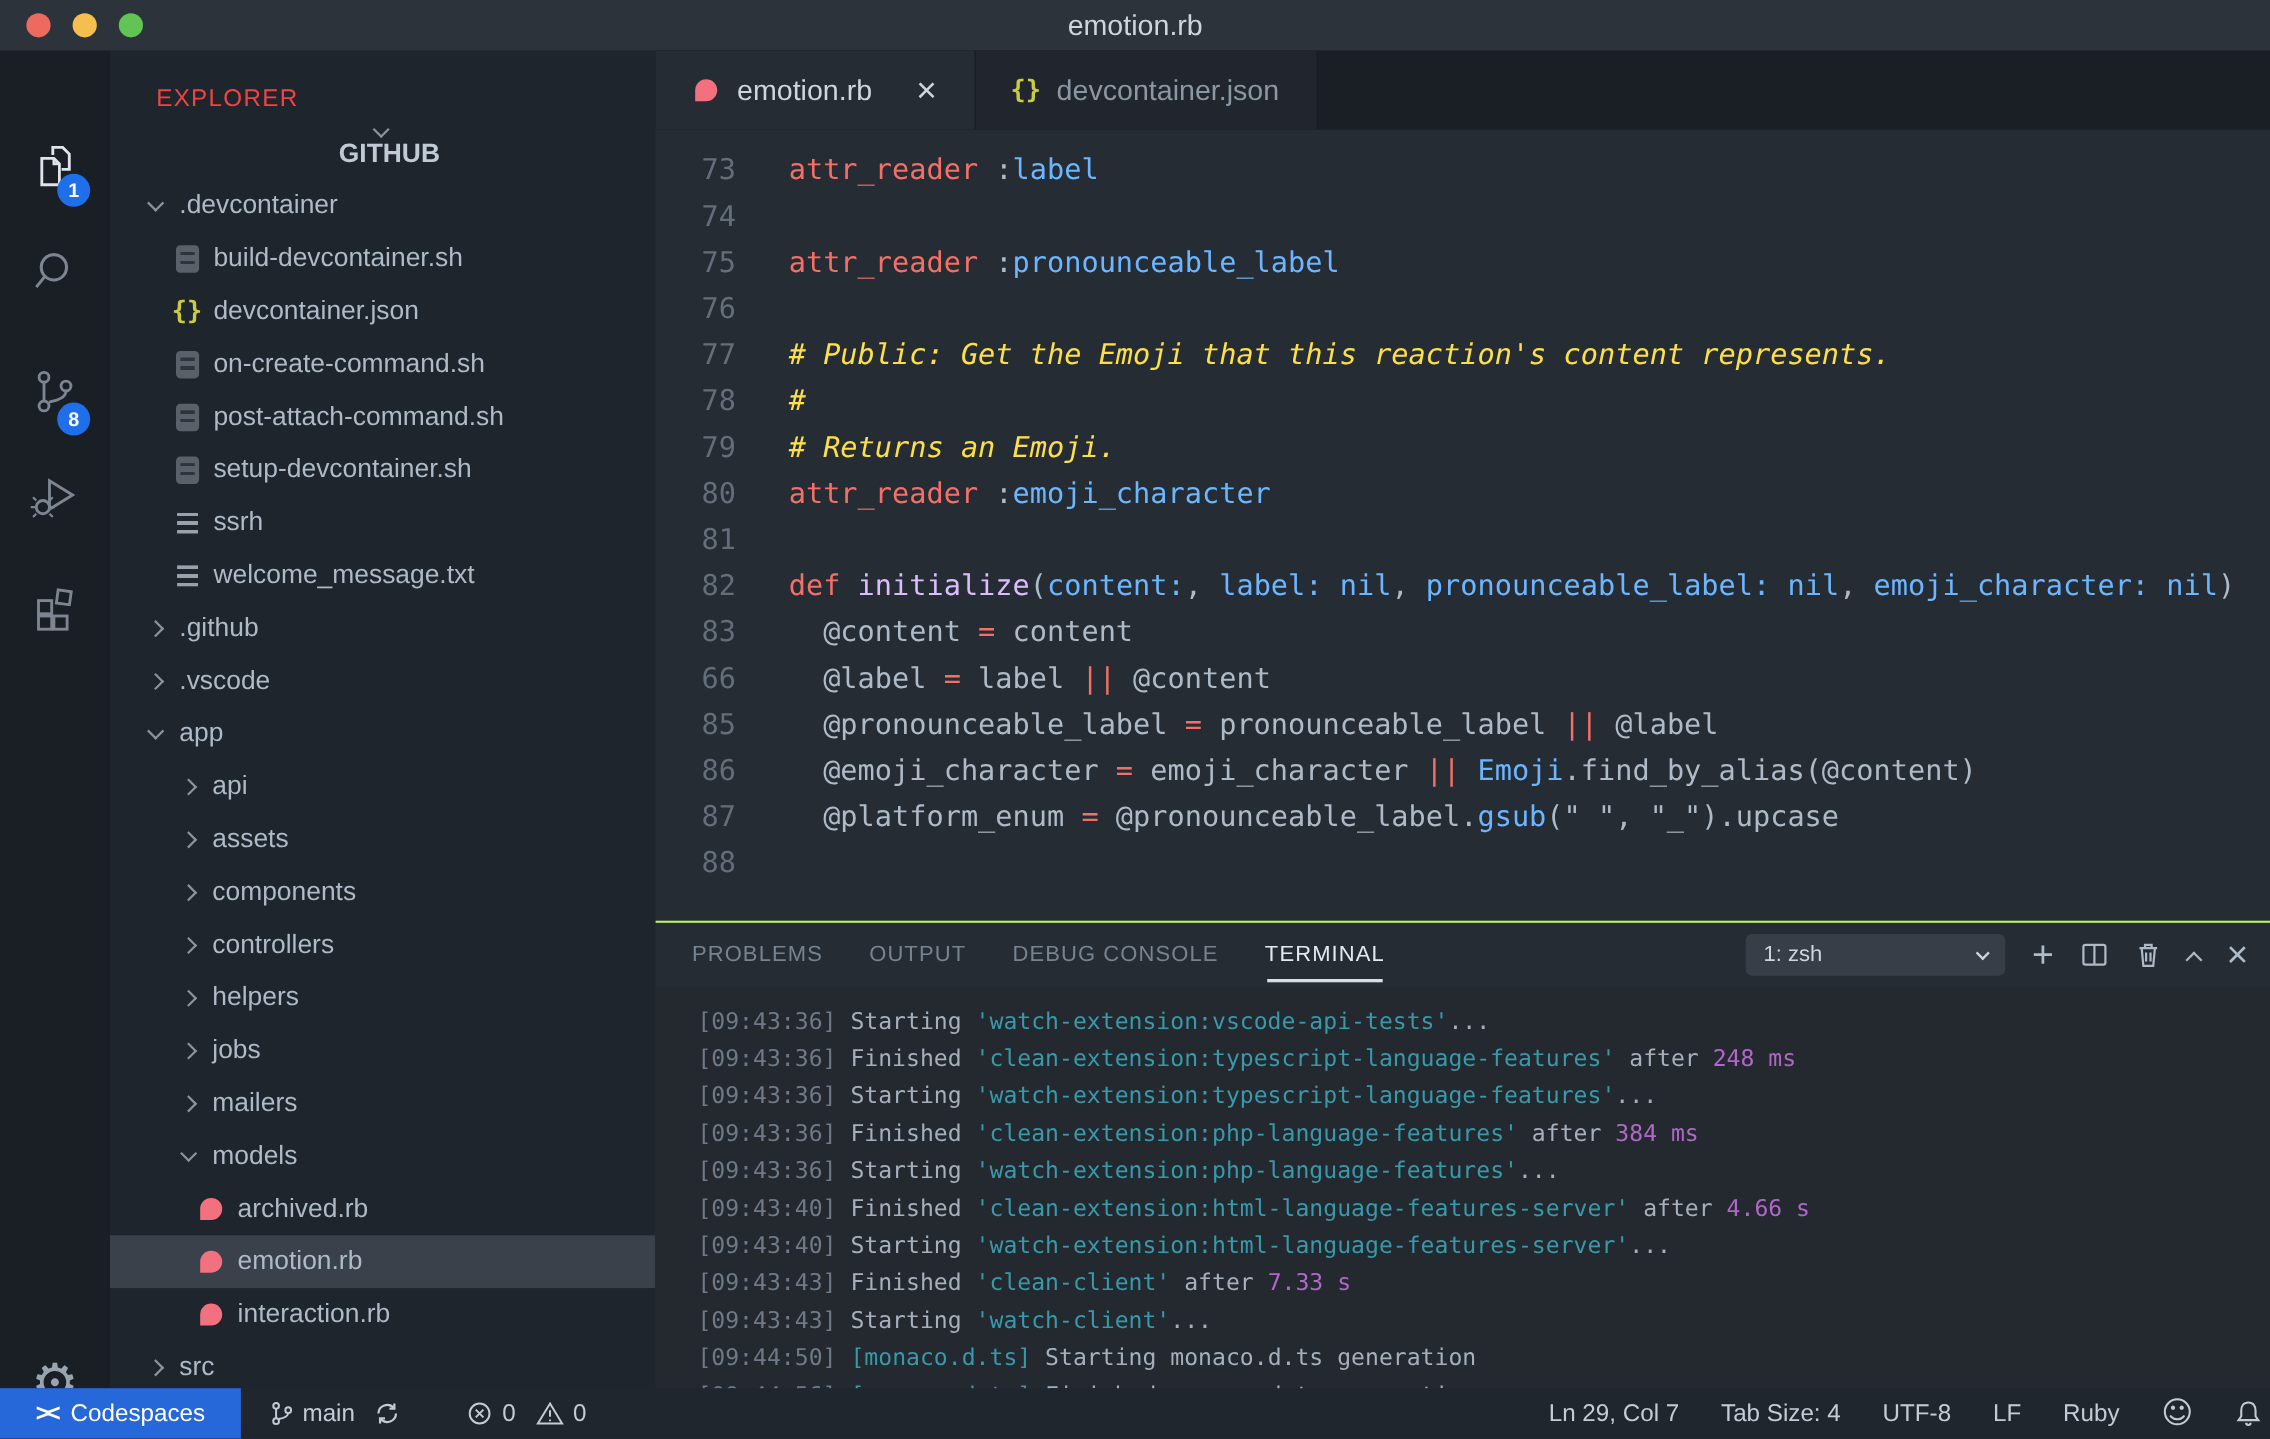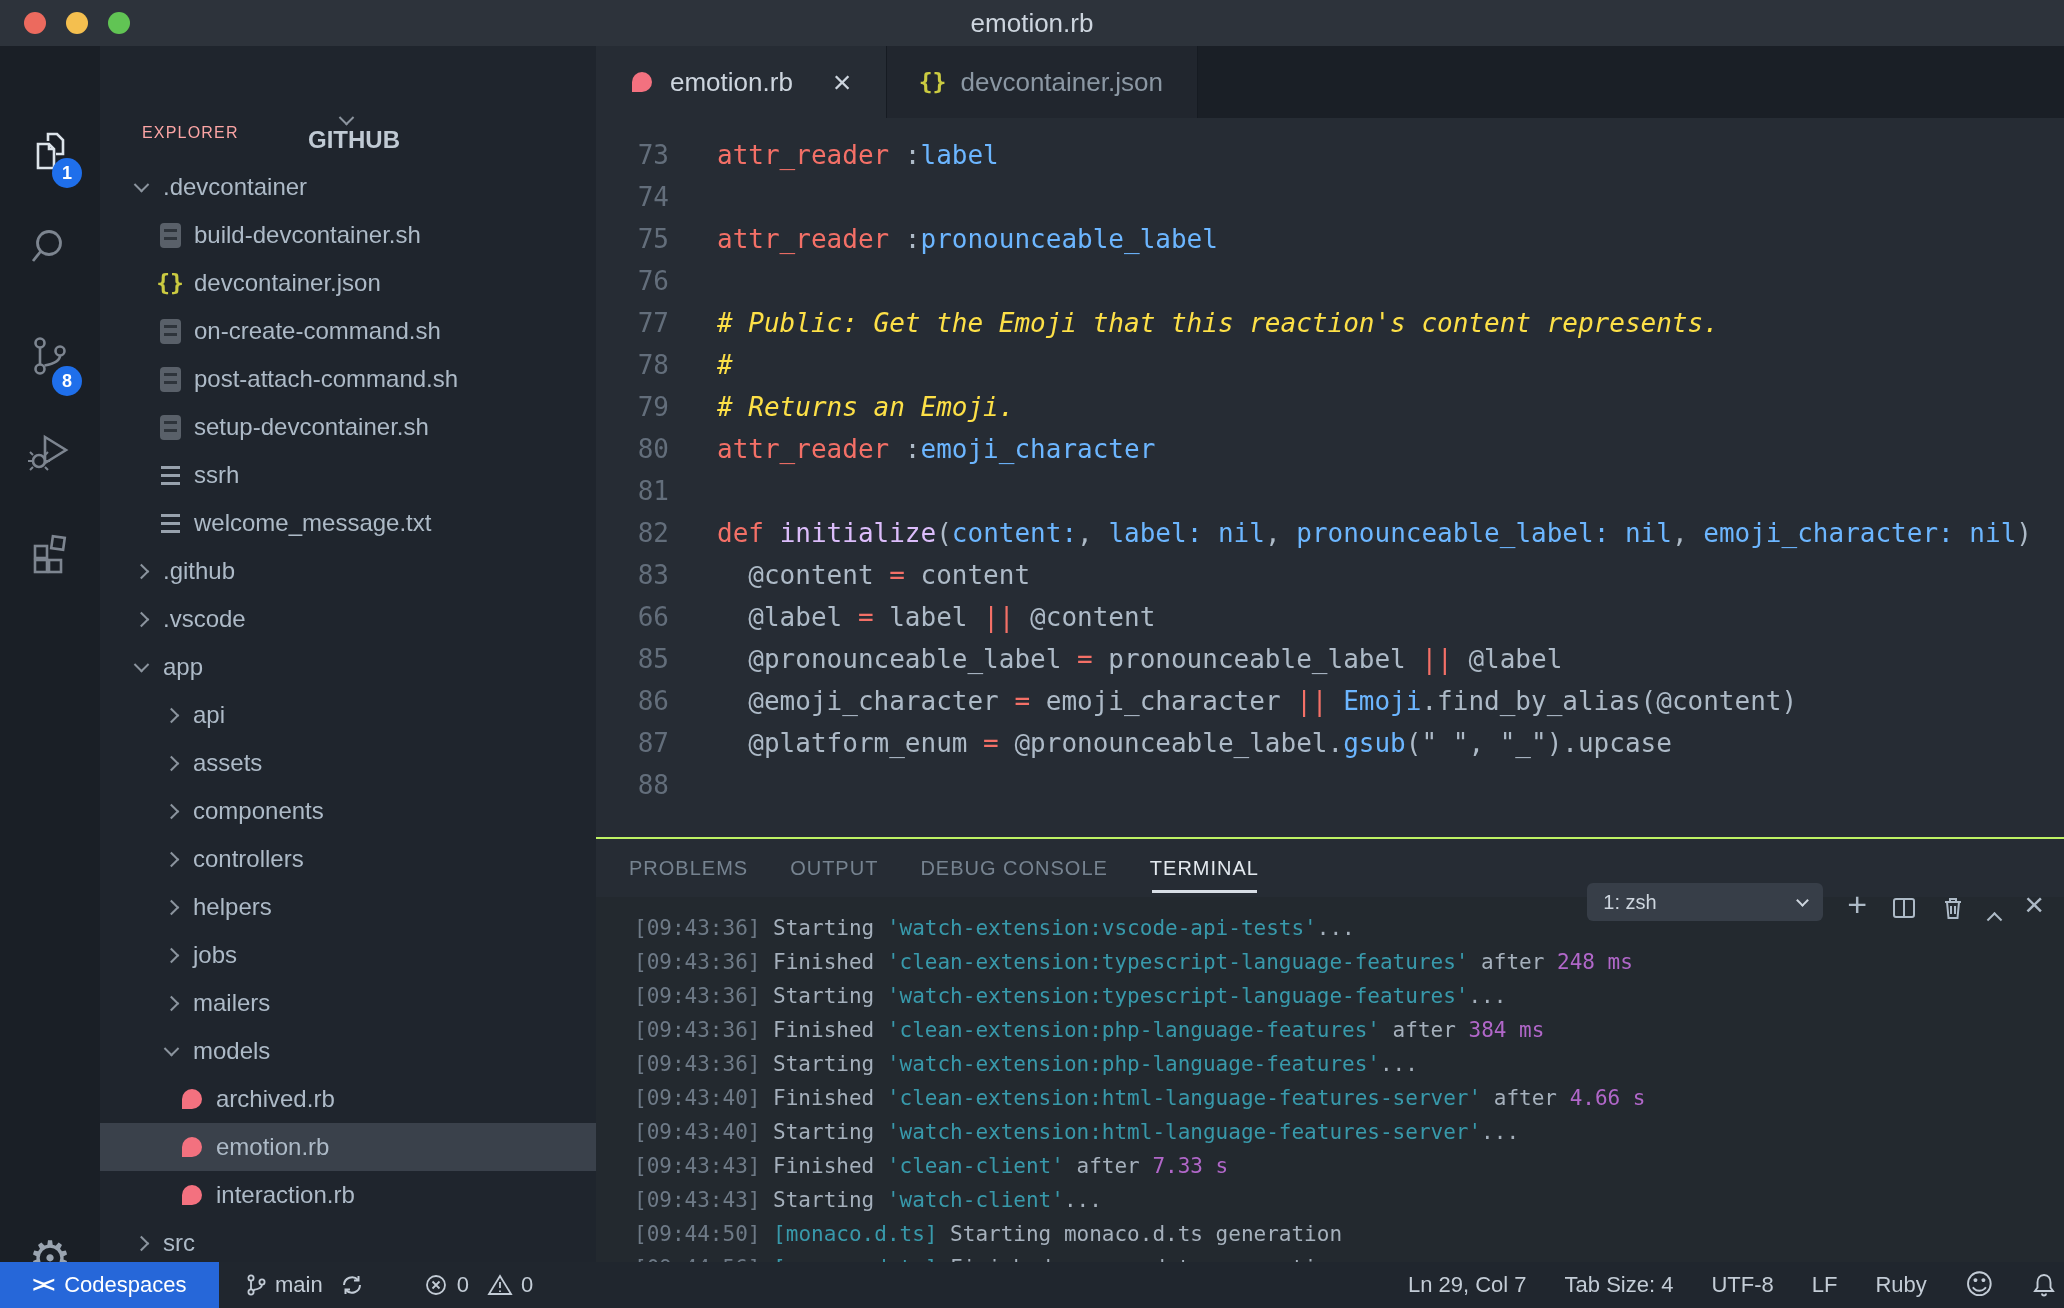--- a/index.html
+++ b/index.html
@@ -14,21 +14,21 @@
   .win-title { color:#cdd5de; font-size:26px; }
 
   
   .activitybar { position:absolute; left:0; top:46px; width:100px; height:1216px; background:#1a1f26; }
   .act-item { position:absolute; left:0; width:100px; height:96px; display:flex; align-items:center; justify-content:center; }
   .badge { position:absolute; width:30px; height:30px; border-radius:50%; background:#1f6feb; color:#fff; font-size:18px; font-weight:700; display:flex; align-items:center; justify-content:center; }
   .gear { font-family:"DejaVu Sans", sans-serif; font-size:48px; color:#9aa4b0; line-height:1; }
 
   
   .sidebar { position:absolute; left:100px; top:46px; width:496px; height:1216px; background:#1f252d; overflow:hidden; }
-  .sidebar-header { padding:30px 0 0 42px; color:#fca5a5; font-size:16px; letter-spacing:1.2px;margin-top:48px; }
+  .sidebar-header { padding:30px 0 0 42px; color:#ef4444; font-size:22px; letter-spacing:1.2px; }
   .tree { position:absolute; left:0; top:69px; width:496px; }
   .tree-row { height:48px; display:flex; align-items:center; color:#adbac7; font-size:24px; white-space:nowrap; cursor:default; }
   .tree-row.selected { background:#3a414b; }
   .tree-row.root { font-weight:700; color:#c0cad4;flex-direction:column; }
   .chev { display:inline-block; width:11px; height:11px; border-right:2.6px solid #8b949e; border-bottom:2.6px solid #8b949e; margin-right:16px; flex:0 0 auto; }
   .chev.down { transform:rotate(45deg) translate(-2px,-2px); }
   .chev.right { transform:rotate(-45deg); }
   .fic { display:inline-flex; width:24px; margin-right:12px; flex:0 0 auto; align-items:center; justify-content:center; }
   .ic-sh { width:21px; height:25px; background:#596069; border-radius:4px; position:relative; }
   .ic-sh:before { content:""; position:absolute; left:4px; right:4px; top:6px; height:13px;
@@ -52,21 +52,21 @@
   .tk-kw{ color:#f47067; } .tk-fn{ color:#dcbdfb; } .tk-var{ color:#6cb6ff; }
   .tk-txt{ color:#adbac7; } .tk-com{ color:#fde047;font-style:italic; }
 
   
   .panel { position:absolute; left:0; top:791px; width:1468px; height:443px; background:#23292f; border-top:2px solid #bef264; }
   .panel-header { position:relative; height:58px; background:#262c34; display:flex; align-items:center; }
   .panel-tabs { display:flex; margin-left:33px; gap:42px; }
   .ptab { position:relative; font-size:20px; letter-spacing:1px; color:#768390; height:58px; display:flex; align-items:center; }
   .ptab.active { color:#e3e9ef; }
   .ptab.active:after { content:""; position:absolute; left:2px; right:2px; bottom:4px; height:3px; background:#d8dee6; }
-  .panel-actions { position:absolute; right:20px; top:0; height:58px; display:flex; align-items:flex-end; gap:24px; color:#adbac7;margin-top:24px; }
+  .panel-actions { position:absolute; right:20px; top:0; height:58px; display:flex; align-items:center; gap:24px; color:#adbac7; }
   .shell-select { width:236px; height:38px; background:#373e48; border-radius:6px; display:flex; align-items:center; padding:0 16px; color:#cdd5de; font-size:20px; }
   .shell-select .chev { border-color:#cdd5de; width:9px; height:9px; margin:0 0 4px auto; transform:rotate(45deg); }
   .pa-ic { font-size:34px; font-weight:300; line-height:1; }
   .chev-up { display:inline-block; width:11px; height:11px; border-right:2.6px solid #adbac7; border-bottom:2.6px solid #adbac7; transform:rotate(-135deg) translate(-3px,-3px); }
   .term { padding:14px 0 0 38px; }
   .tline { height:34px; line-height:34px; white-space:pre; font-family:"DejaVu Sans Mono", monospace; font-size:21px; }
   .t-ts{ color:#6e7a87; } .t-txt{ color:#a5b0bc; } .t-cyan{ color:#3899ab; } .t-mag{ color:#b167c9; }
 
   
   .statusbar { position:absolute; left:0; top:1262px; width:2064px; height:46px; background:#20262e; display:flex; align-items:center; color:#c3ccd6; font-size:22px; }

